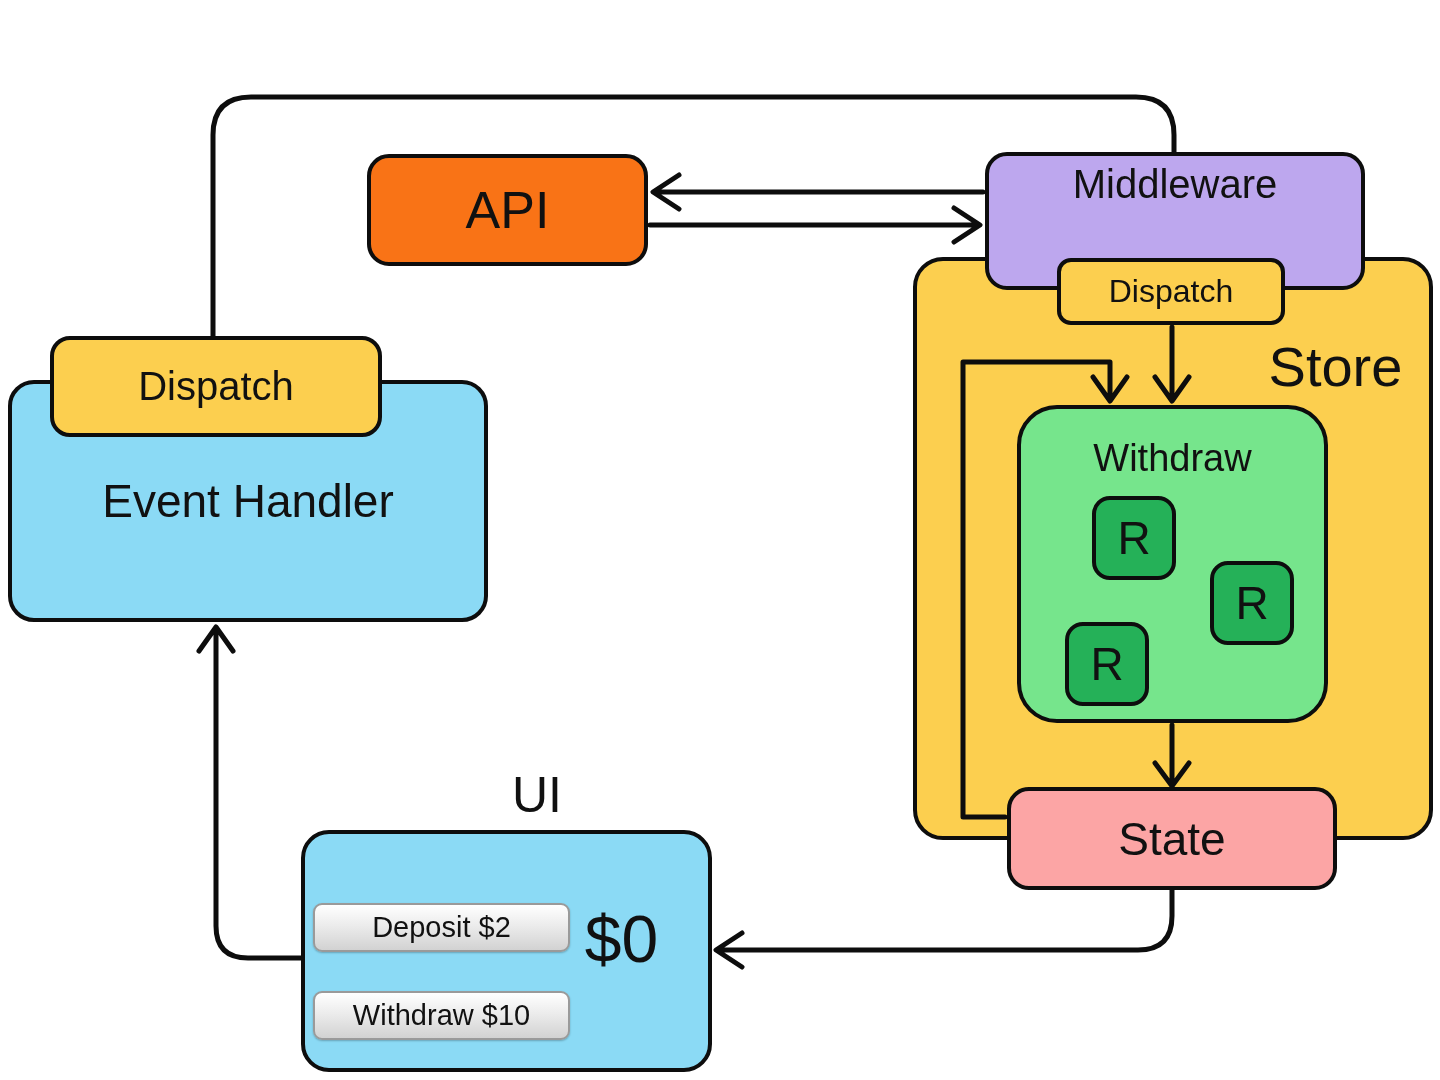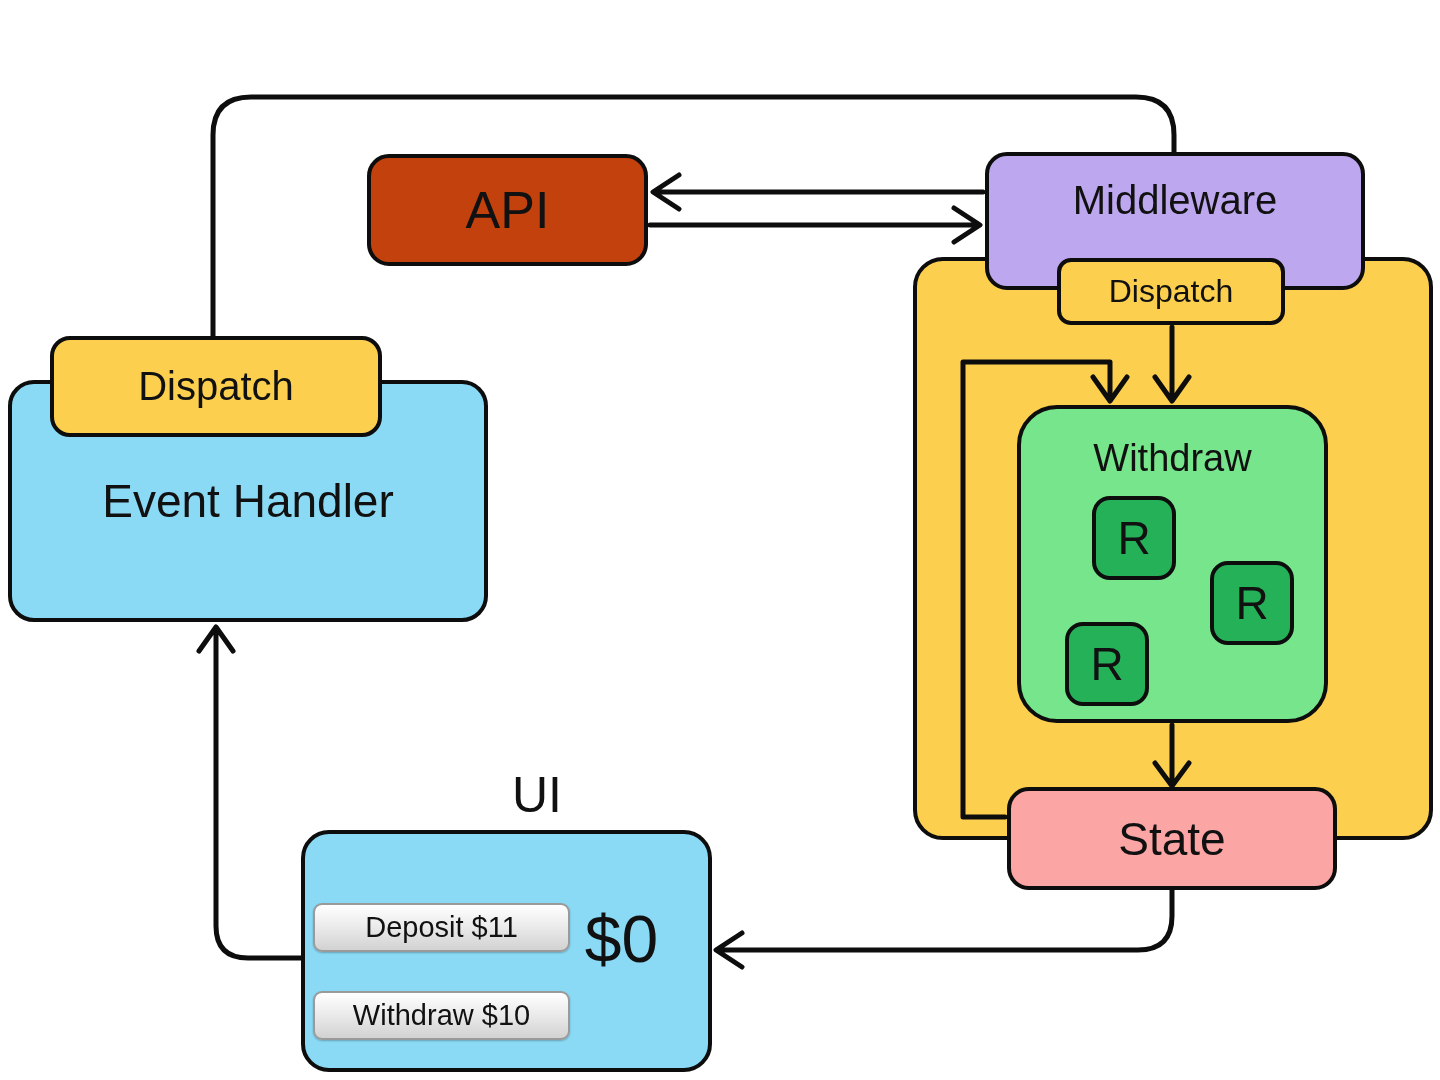--- a/index.html
+++ b/index.html
@@ -25,26 +25,26 @@
   #store-box{
     left:913px;top:257px;width:520px;height:583px;
     background:#fccf4f;border-radius:30px;z-index:1;
   }
   #store-label{
     position:absolute;left:1248px;top:334px;width:175px;
     font-size:56px;text-align:center;z-index:3;
   }
   #api-box{
     left:367px;top:154px;width:281px;height:112px;
-    background:#c2410c;border-radius:22px;font-size:52px;
+    background:#f97316;border-radius:22px;font-size:52px;
   }
   #middleware-box{
     left:985px;top:152px;width:380px;height:138px;
     background:#bda7ee;border-radius:22px;
-    align-items:flex-start;padding-top:22px;font-size:40px;
+    align-items:flex-start;padding-top:6px;font-size:40px;
   }
   #dispatch-store-box{
     left:1057px;top:258px;width:228px;height:67px;
     background:#fccf4f;border-radius:14px;font-size:32px;
   }
   #reducer-box{
     left:1017px;top:405px;width:311px;height:318px;
     background:#76e58c;border-radius:40px;
     align-items:flex-start;padding-top:28px;font-size:38px;
   }
@@ -113,20 +113,21 @@
       <path d="M1005,817 L963,817 L963,362 L1110,362 L1110,398 M1093,377 L1110,401 L1127,377"></path>
 
       <path d="M1172,725 L1172,783 M1155,763 L1172,786 L1189,763"></path>
 
       <path d="M1172,890 L1172,916 Q1172,950 1138,950 L718,950 M742,933 L716,950 L742,967"></path>
 
       <path d="M303,958 L248,958 Q216,958 216,926 L216,630 M199,651 L216,627 L233,651"></path>
     </g>
   </svg>
 
+  <div id="store-label">Store</div>
 
   <div class="box lvl" id="api-box">
     <span>API</span>
   </div>
 
   <div class="box lvl" id="middleware-box">
     <span>Middleware</span>
   </div>
 
   <div class="box lvl" id="dispatch-store-box">
@@ -153,20 +154,20 @@
   <div class="box lvl" id="event-handler-box">
     <span>Event Handler</span>
   </div>
   <div class="box lvl" id="dispatch-left-box">
     <span>Dispatch</span>
   </div>
 
   <div id="ui-label">UI</div>
   <div class="box lvl" id="ui-box"></div>
   <div class="ui-btn" id="deposit-btn">
-    <span>Deposit $11</span>
+    <span>Deposit $2</span>
   </div>
   <div class="ui-btn" id="withdraw-btn">
     <span>Withdraw $10</span>
   </div>
   <div id="balance-label">$0</div>
 
 </div>
 
 </body></html>

